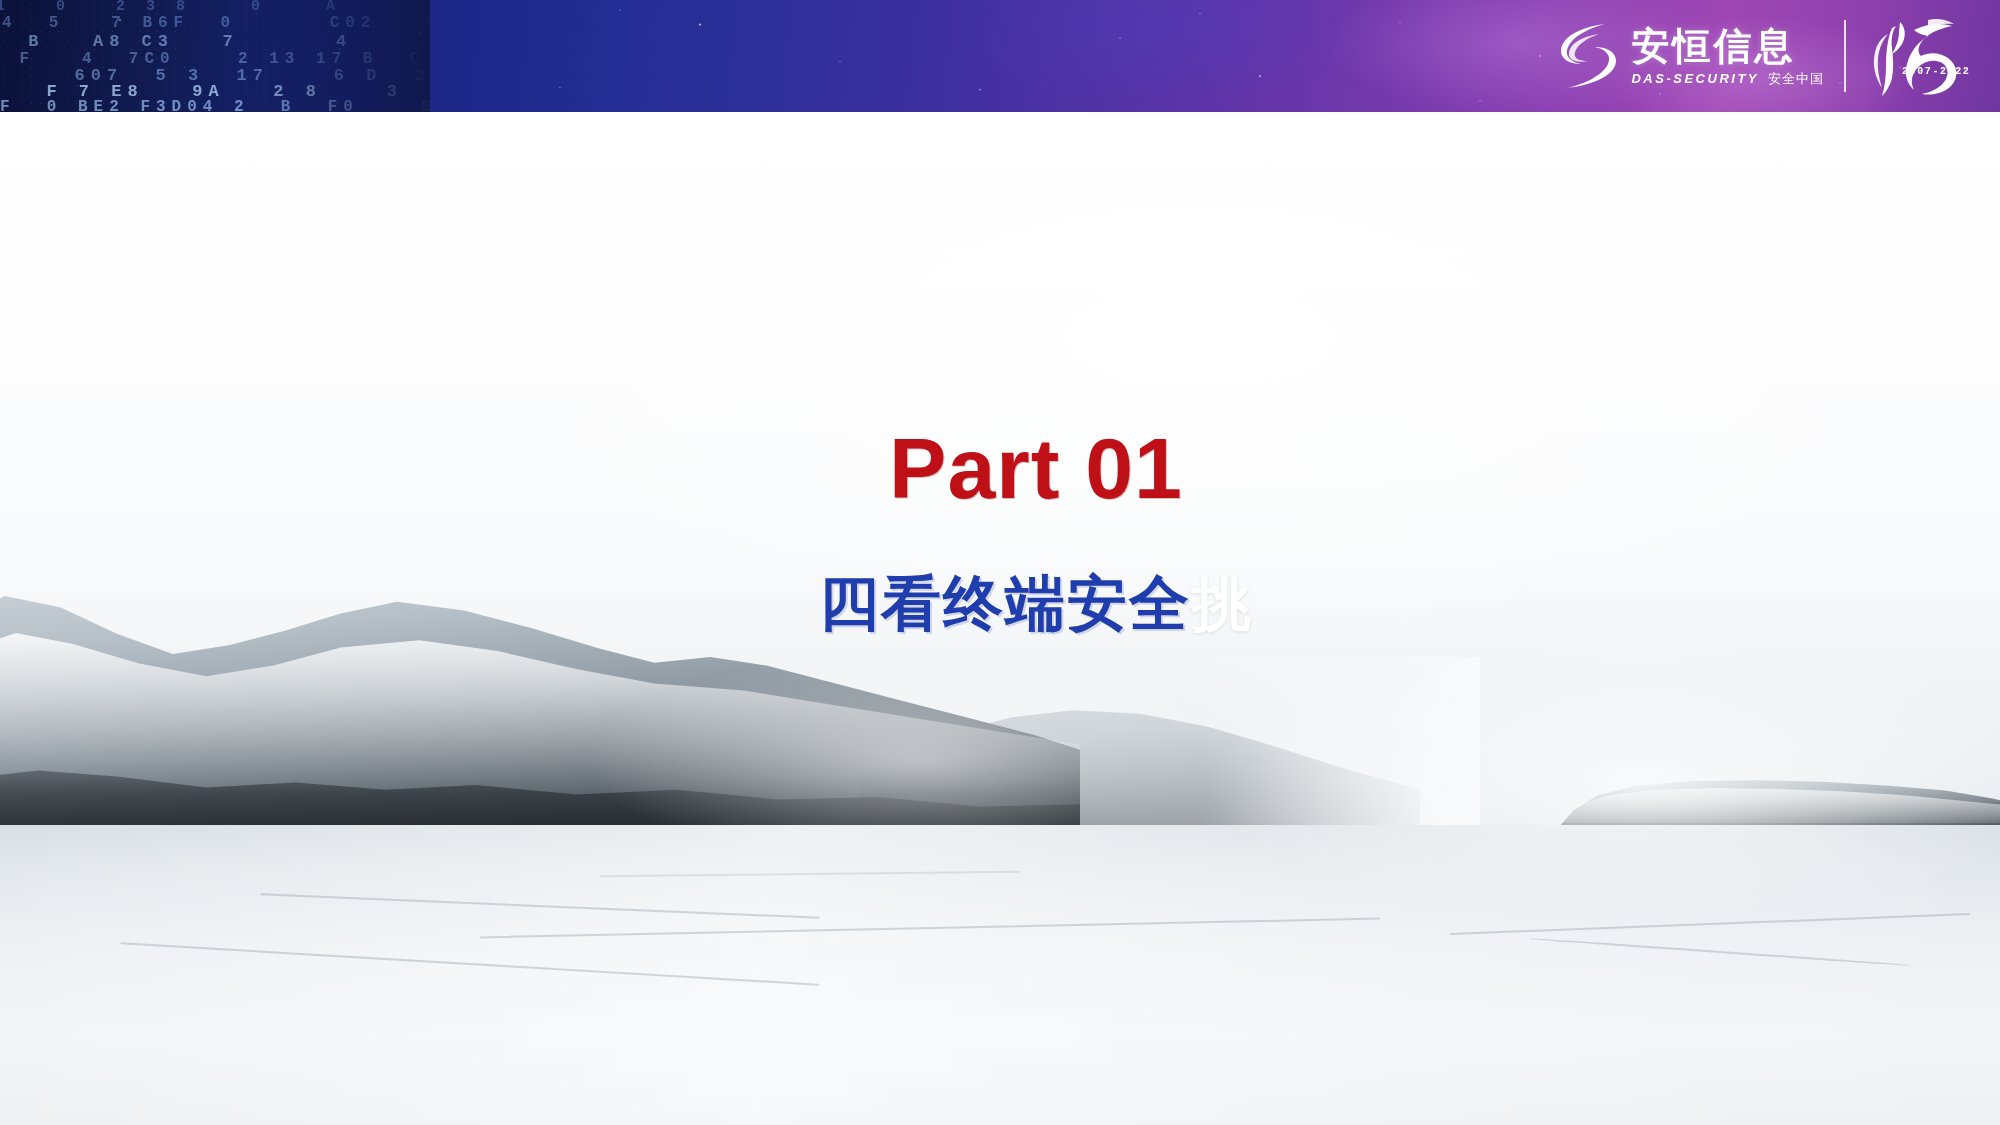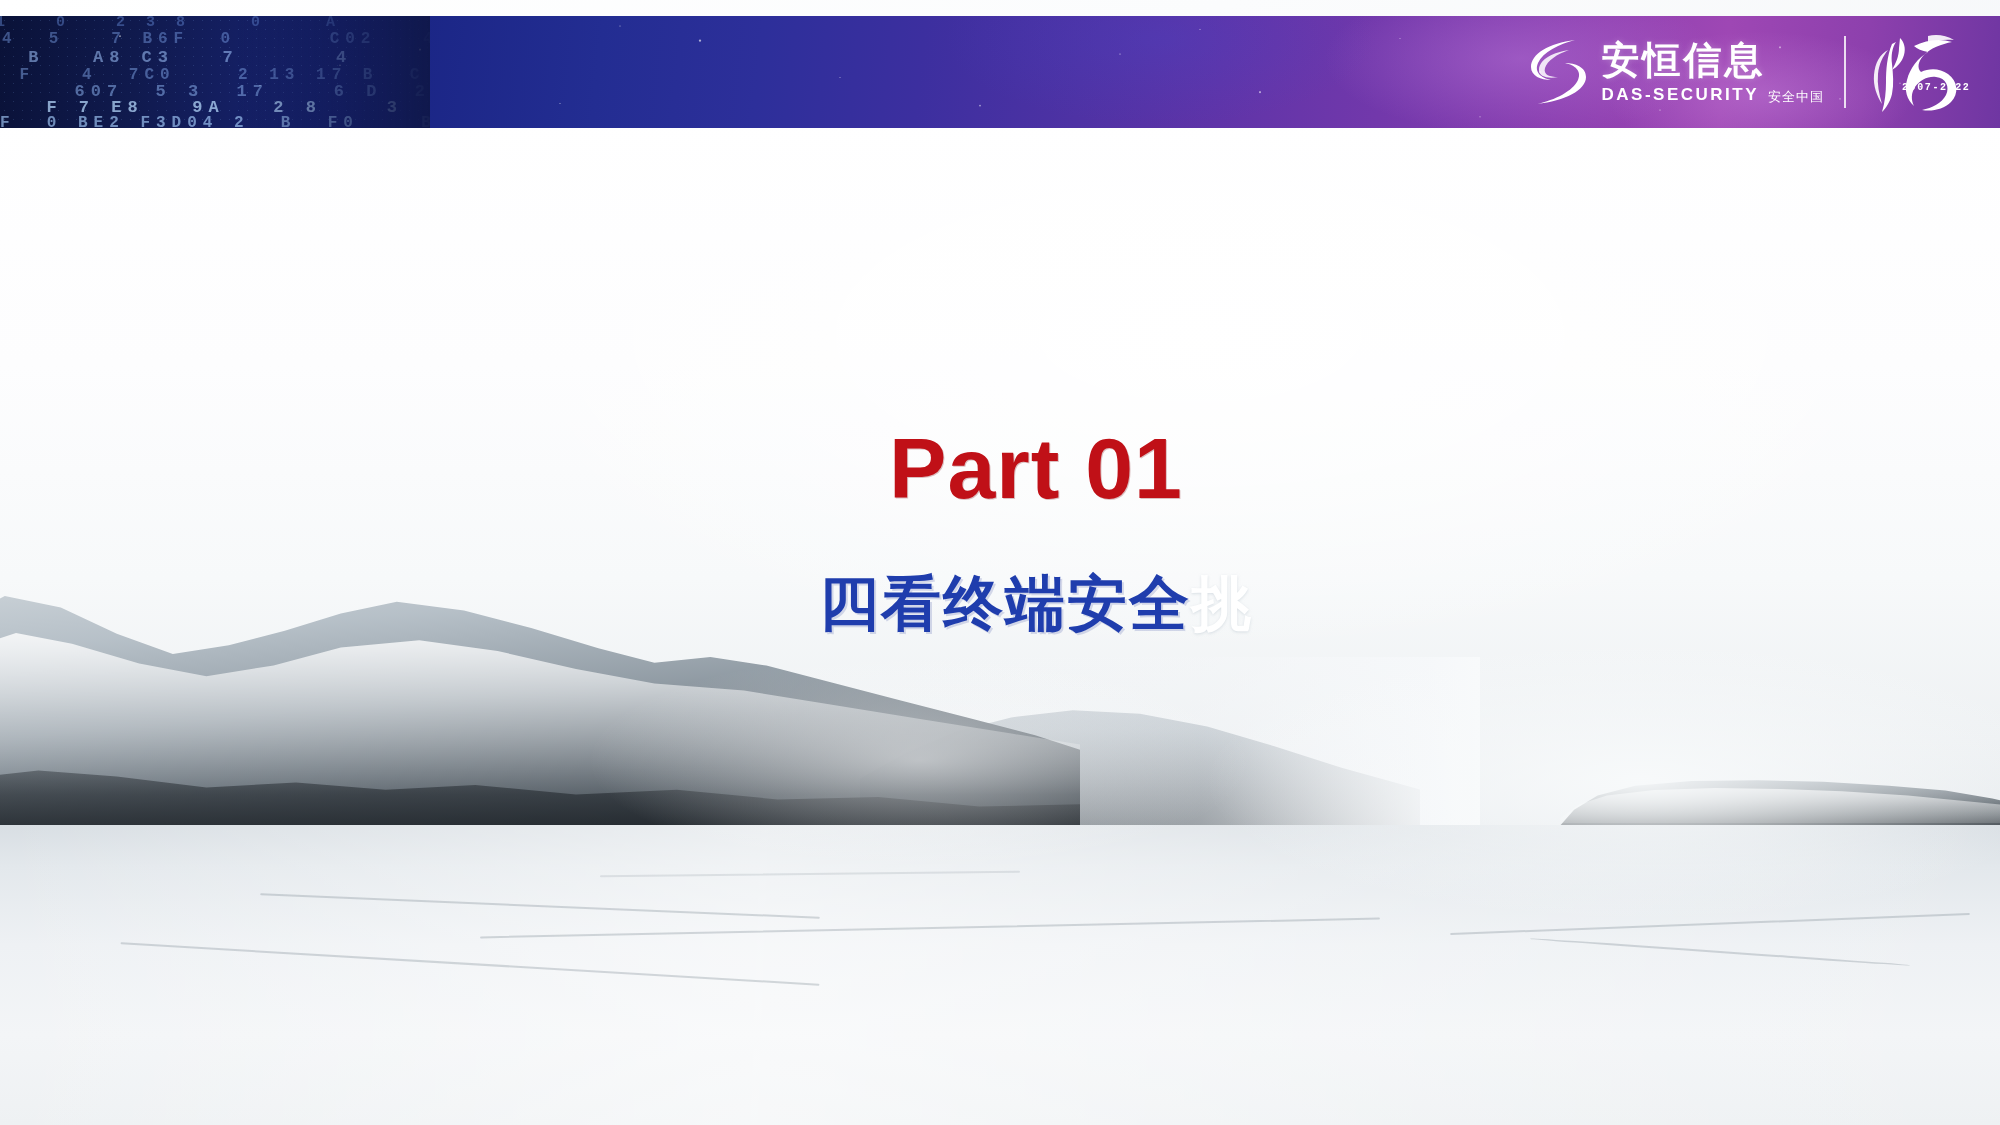--- a/index.html
+++ b/index.html
@@ -84,21 +84,21 @@
   .fog{
     position:absolute;left:0;top:0;width:2000px;height:1013px;
     background:
       radial-gradient(ellipse 620px 200px at 82% 66%,rgba(248,250,251,.95),rgba(248,250,251,0) 70%),
       radial-gradient(ellipse 460px 150px at 46% 64%,rgba(250,251,252,.55),rgba(250,251,252,0) 72%);
     pointer-events:none;
   }
 
   
   .header{
-    position:absolute;left:0;top:16px;width:2000px;height:112px;overflow:hidden;
+    position:absolute;left:0;top:0;width:2000px;height:112px;overflow:hidden;
     background:linear-gradient(96deg,
       #0a1238 0%, #101a4e 7%, #16216a 14%, #1b2686 21%,
       #232d92 30%, #2d2f9a 38%, #3c2f9f 46%, #4e32a4 54%,
       #5f34a8 61%, #7238ab 69%, #8b3fb0 78%, #9e47b4 86%,
       #8d40ad 93%, #6f36a2 100%);
   }
   .stars{
     position:absolute;inset:0;
     background-image:
       radial-gradient(1.2px 1.2px at 6% 18%,rgba(255,255,255,.85),transparent),
@@ -162,21 +162,21 @@
   .brand{display:flex;align-items:center;gap:12px;}
   .swoosh{width:60px;height:72px;flex:none;}
   .brandtext{display:flex;flex-direction:column;justify-content:center;line-height:1;}
   .cn-name{
     font-size:38px;font-weight:bold;color:#ffffff;letter-spacing:3px;
     font-family:"DejaVu Sans","Liberation Sans",sans-serif;
     text-shadow:0 0 6px rgba(255,255,255,.25);
   }
   .en-row{display:flex;align-items:flex-end;gap:9px;margin-top:7px;}
   .en-name{
-    font-size:17px;font-weight:bold;color:#ffffff;letter-spacing:2.5px;
+    font-size:13px;font-weight:bold;color:#ffffff;letter-spacing:2.5px;font-style:italic;
   }
   .cn-sub{
     font-size:13px;color:#ffffff;letter-spacing:1px;
     font-family:"DejaVu Sans","Liberation Sans",sans-serif;
     border:0;
   }
   .divider{width:2px;height:72px;background:rgba(255,255,255,.82);margin:0 20px;}
   .anniv{position:relative;width:112px;height:84px;flex:none;}
   .anniv-years{
     position:absolute;left:16px;top:52px;font-size:10px;font-weight:bold;

